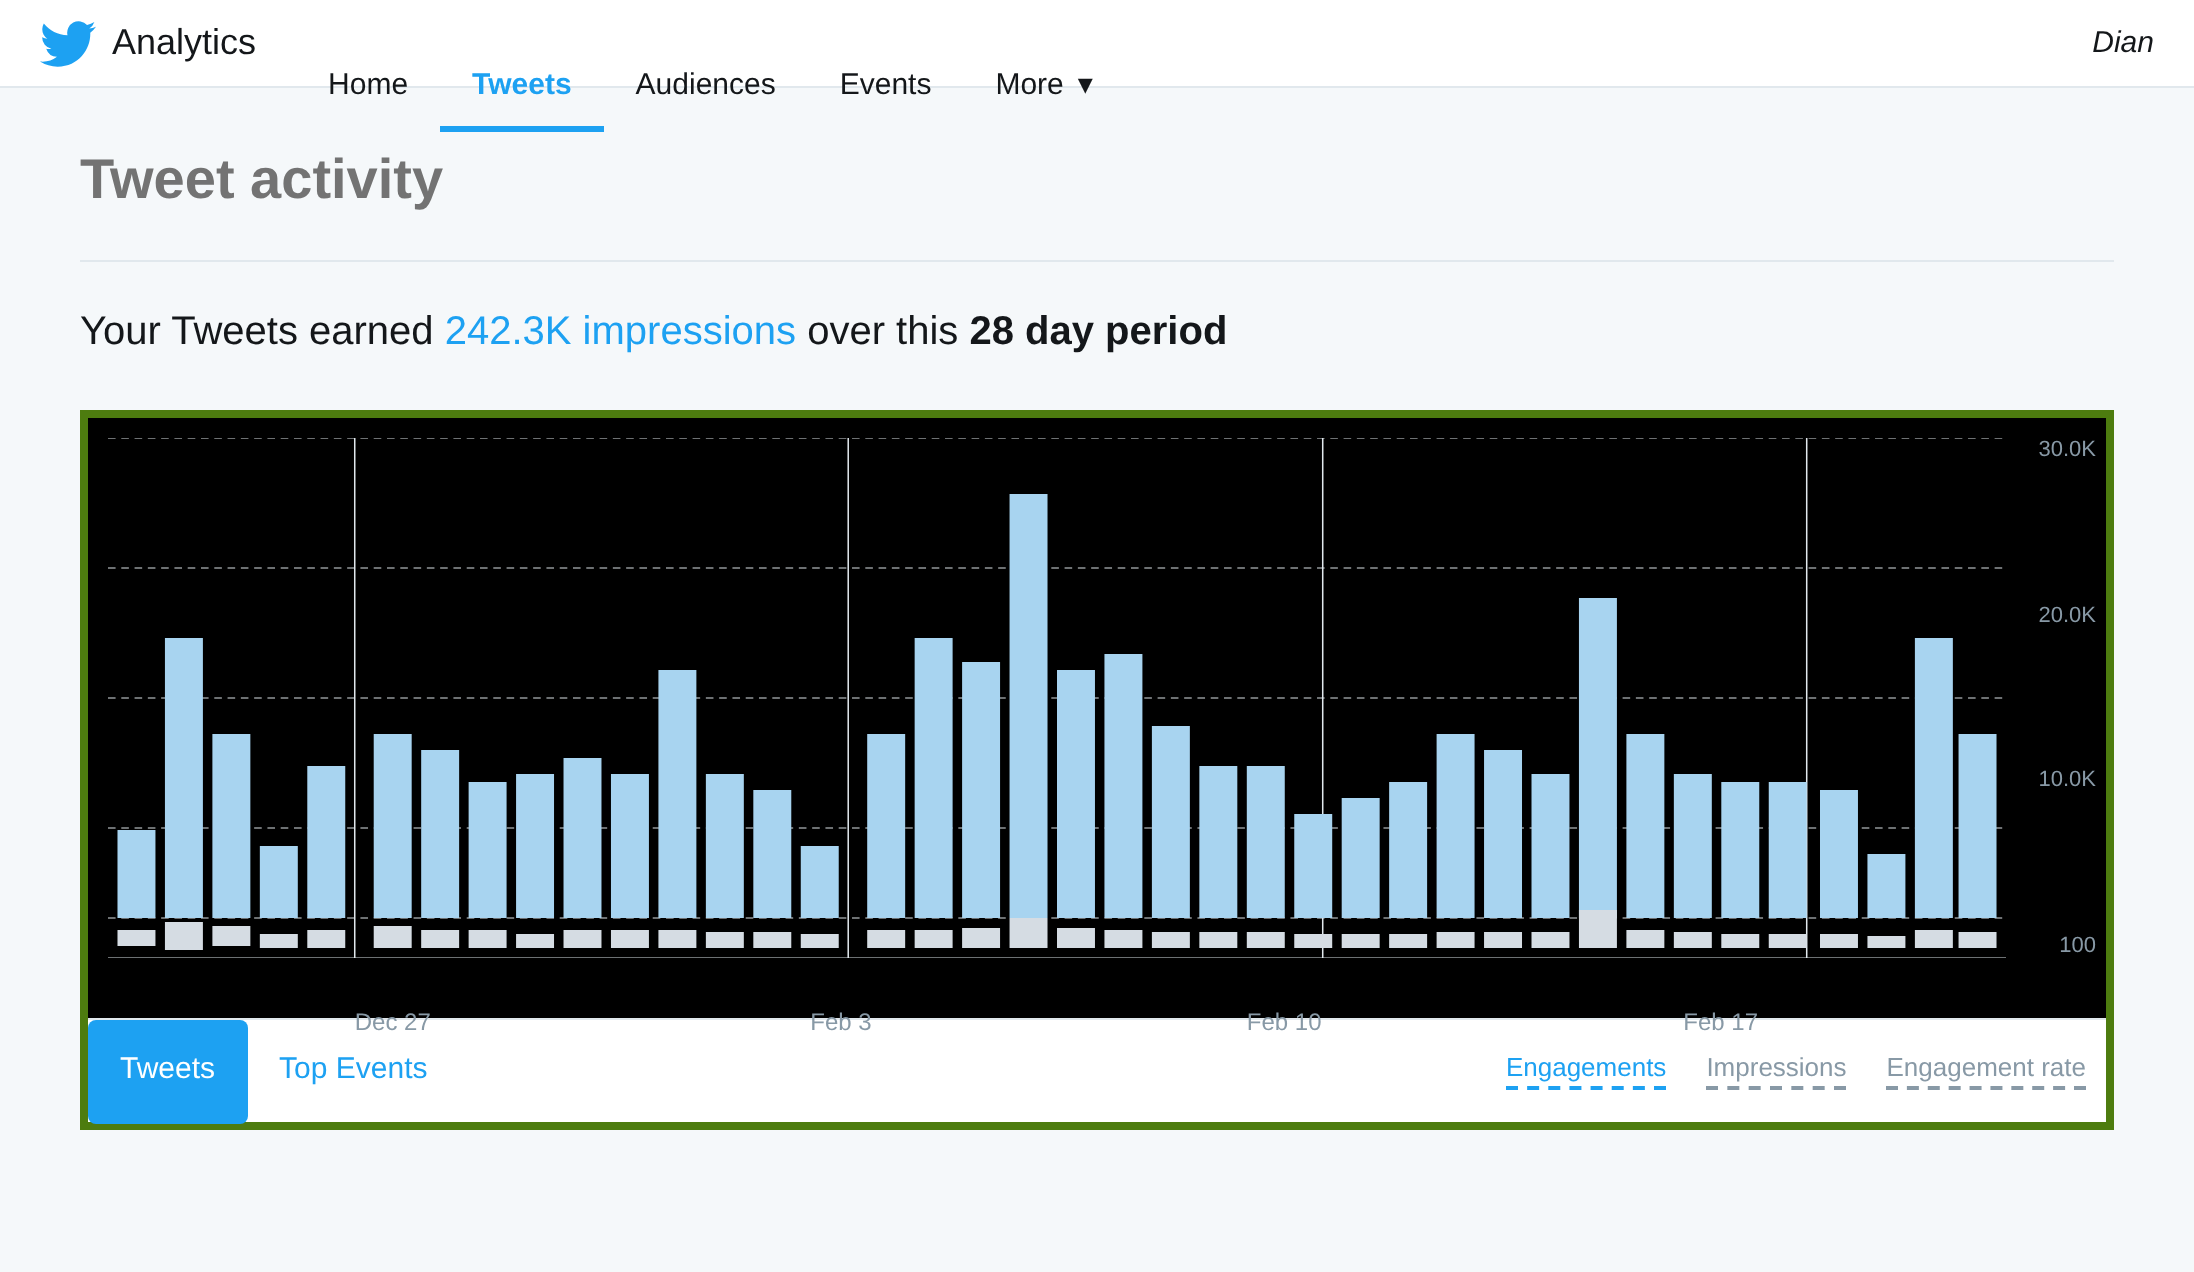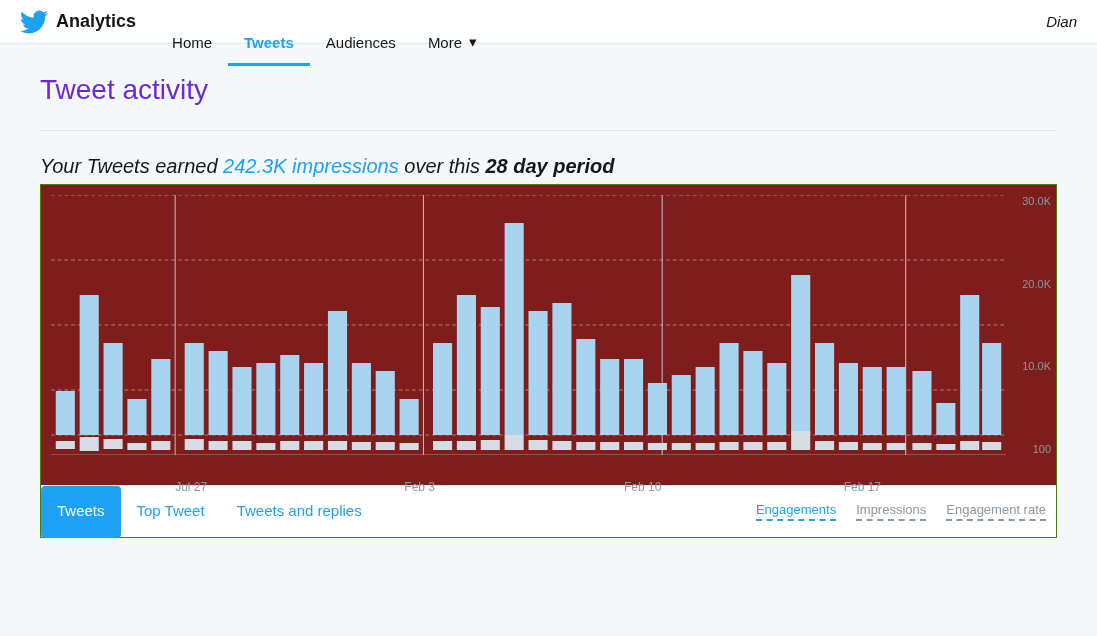--- a/index.html
+++ b/index.html
@@ -20,21 +20,21 @@
       gap: 8px;
       margin-right: 20px;
     }
     .twitter-bird {
       width: 28px;
       height: 28px;
       fill: #1da1f2;
     }
     .header-brand {
       font-size: 18px;
-      font-weight: 700;
+      font-weight: 400;
       color: #14171a;
     }
     .header-nav {
       display: flex;
       align-items: center;
       gap: 0;
       flex: 1;
       margin-top: 44px;
     }
     .nav-item {
@@ -67,50 +67,49 @@
 
     
     .page-content {
       padding: 30px 40px 0 40px;
       background: #f5f8fa;
       min-height: calc(636px - 44px);
     }
 
     .page-title {
       font-size: 28px;
-      font-weight: 400;
-      color: #6d28d9;
+      font-weight: 700;
+      color: #737373;
       margin-bottom: 24px;
     }
 
     .divider {
       height: 1px;
       background: #e1e8ed;
       margin-bottom: 24px;
     }
 
     .impressions-summary {
       font-size: 20px;
       color: #14171a;
-      margin-bottom: 6px;
+      margin-bottom: 27px;
       font-weight: 400;
-      font-style: italic;
     }
     .impressions-highlight {
       color: #1da1f2;
     }
     .impressions-bold {
       font-weight: 700;
     }
 
     
     .chart-container {
       position: relative;
-      background: #7f1d1d;
-      border: 1px solid #4d7c0f;
+      background: #000000;
+      border: 4px solid #4d7c0f;
       margin-bottom: 0;
     }
 
     .chart-inner {
       position: relative;
       height: 300px;
       padding: 10px 50px 30px 10px;
     }
 
     .chart-svg {
@@ -181,20 +180,21 @@
   <div class="header-logo">
     <svg class="twitter-bird" viewBox="0 0 24 24">
       <path d="M23.954 4.569a10 10 0 01-2.825.775 4.958 4.958 0 002.163-2.723c-.951.555-2.005.959-3.127 1.184a4.92 4.92 0 00-8.384 4.482C7.691 8.094 4.066 6.13 1.64 3.161a4.822 4.822 0 00-.666 2.475c0 1.71.87 3.213 2.188 4.096a4.904 4.904 0 01-2.228-.616v.061a4.923 4.923 0 003.946 4.827 4.996 4.996 0 01-2.212.085 4.937 4.937 0 004.604 3.417 9.868 9.868 0 01-6.102 2.105c-.39 0-.779-.023-1.17-.067a13.995 13.995 0 007.557 2.209c9.054 0 13.999-7.496 13.999-13.986 0-.209 0-.42-.015-.63a9.936 9.936 0 002.46-2.548l-.047-.02z"></path>
     </svg>
     <span class="header-brand">Analytics</span>
   </div>
   <nav class="header-nav">
     <a class="nav-item">Home</a>
     <a class="nav-item active">Tweets</a>
     <a class="nav-item">Audiences</a>
+    <a class="nav-item">Events</a>
     <a class="nav-item nav-more">
       <span>More</span>
       <span style="margin-left:3px;">▾</span>
     </a>
   </nav>
   <span class="header-user">Dian</span>
 </header>
 
 <div class="page-content">
   <h1 class="page-title">Tweet activity</h1>
@@ -312,31 +312,30 @@
       
       <div class="y-labels">
         <span>30.0K</span>
         <span>20.0K</span>
         <span>10.0K</span>
         <span>100</span>
       </div>
 
       
       <div style="position:absolute; bottom:5px; left:10px; right:50px; font-size:12px; color:#8899a6;">
-        <span style="position:absolute; left:13%;">Jul 27</span>
+        <span style="position:absolute; left:13%;">Dec 27</span>
         <span style="position:absolute; left:37%;">Feb 3</span>
         <span style="position:absolute; left:60%;">Feb 10</span>
         <span style="position:absolute; left:83%;">Feb 17</span>
       </div>
     </div>
 
     <div class="bottom-tabs">
       <div class="tab-item active">Tweets</div>
-      <div class="tab-item">Top Tweet</div>
-      <div class="tab-item">Tweets and replies</div>
+      <div class="tab-item">Top Events</div>
       <div class="tab-right">
         <span class="tab-right-item blue">Engagements</span>
         <span class="tab-right-item">Impressions</span>
         <span class="tab-right-item">Engagement rate</span>
       </div>
     </div>
   </div>
 </div>
 
 </body></html>

